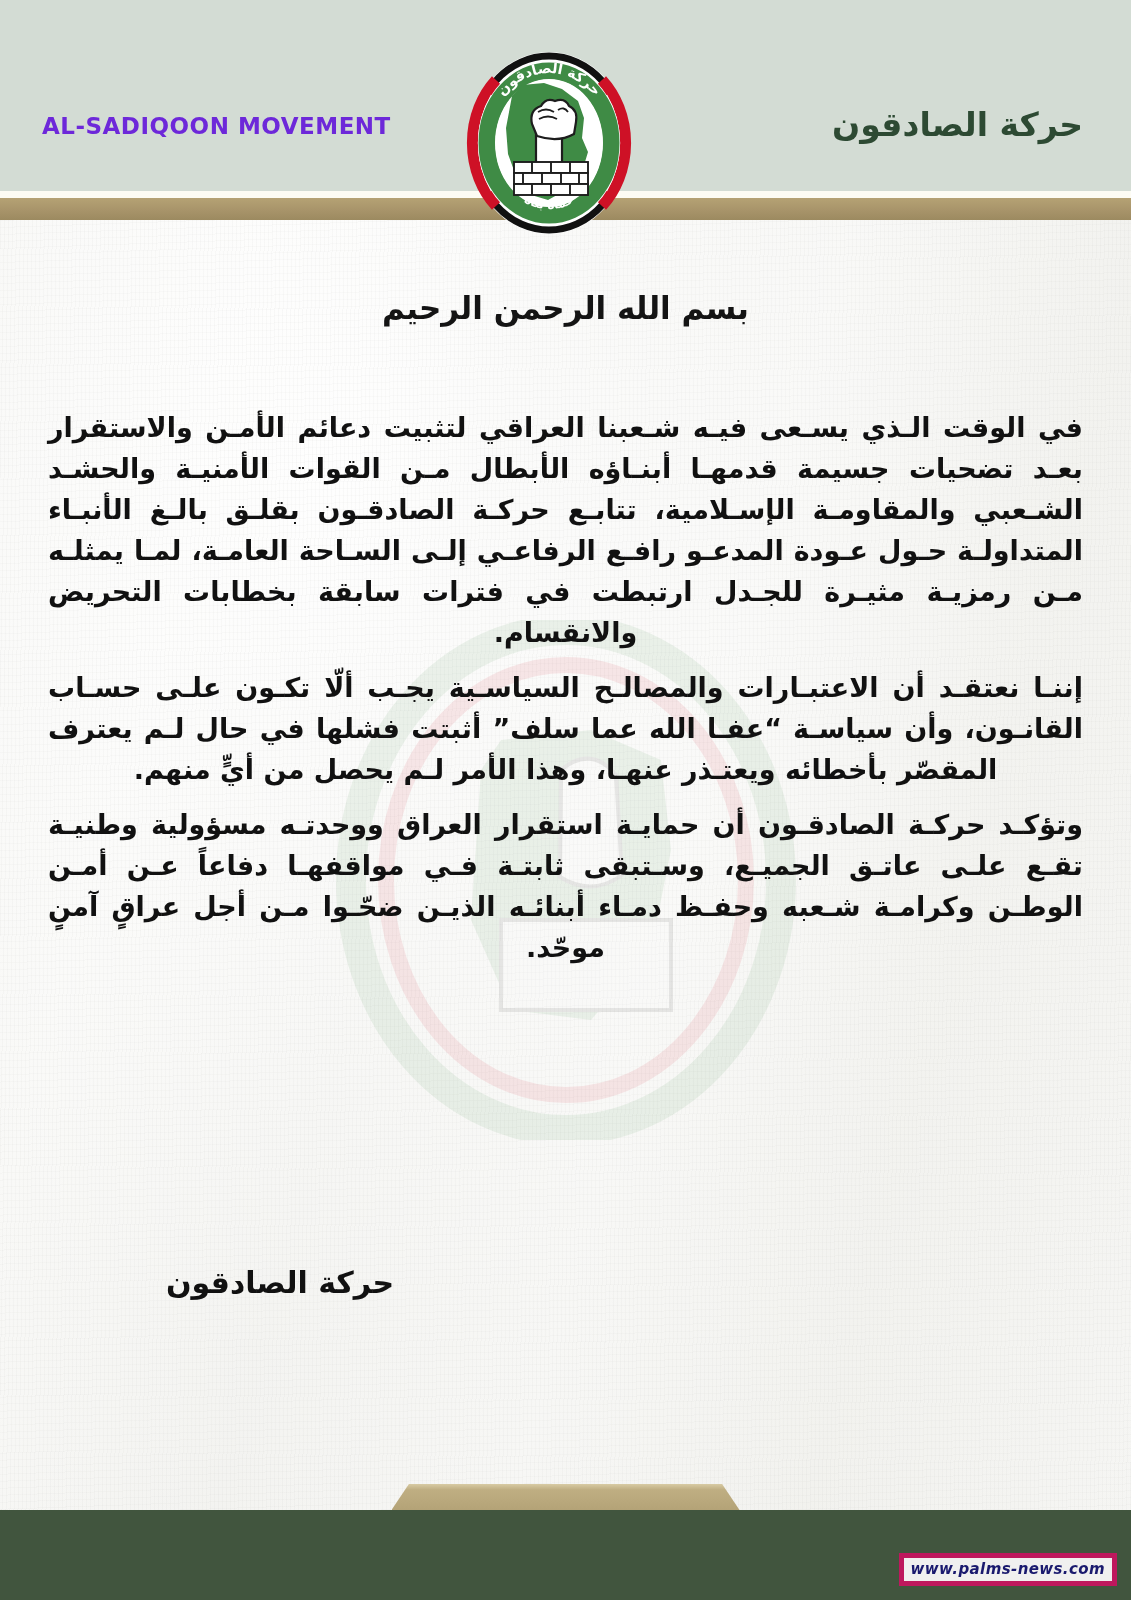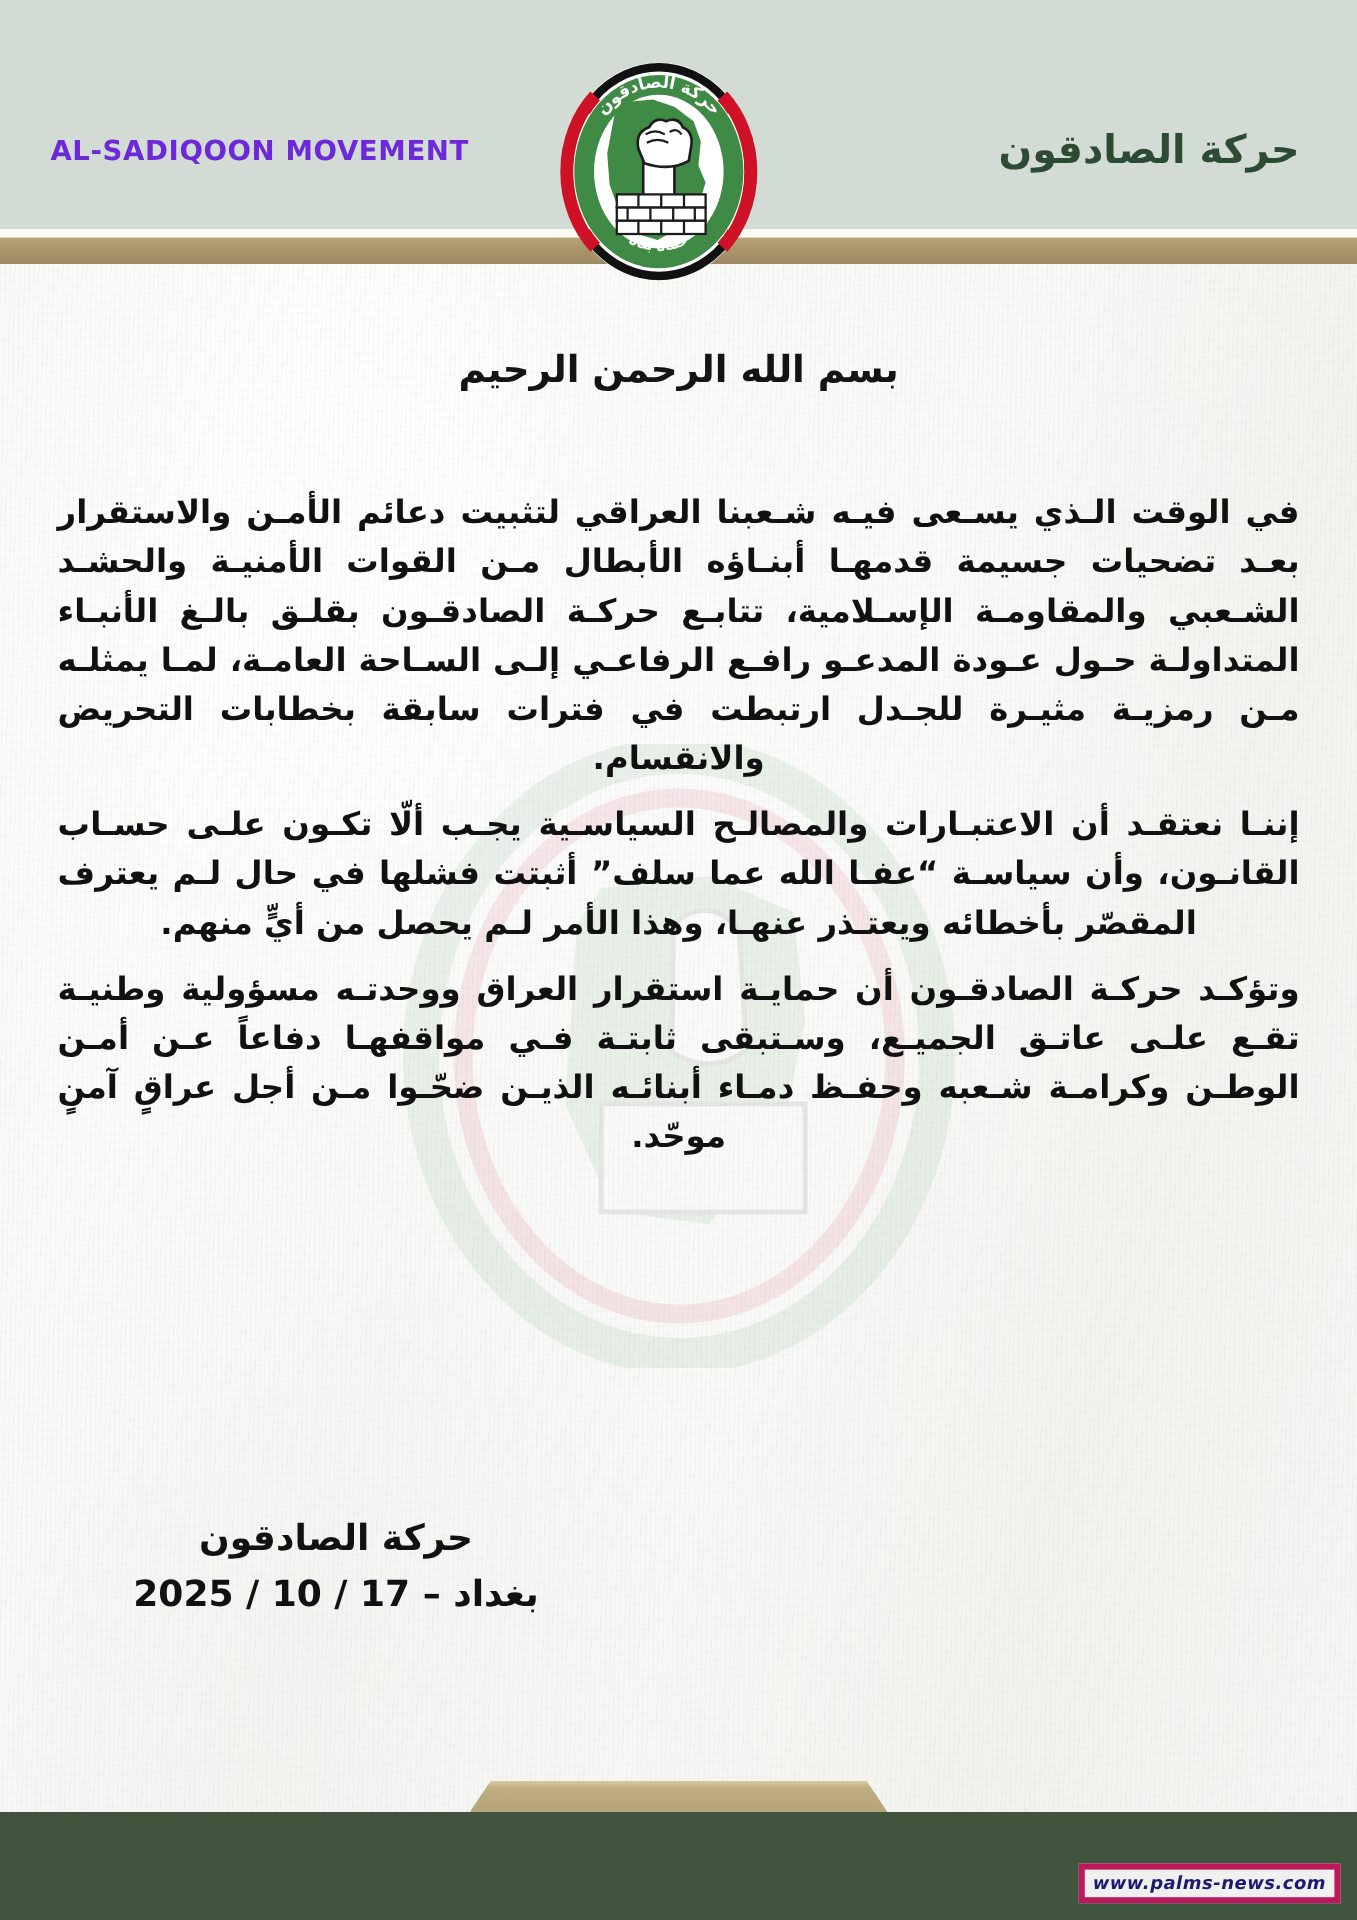--- a/index.html
+++ b/index.html
@@ -252,21 +252,20 @@
       <div class="basmala">بسم الله الرحمن الرحيم</div>
 
       <div class="body-text">
         <p>في الوقت الـذي يسـعى فيـه شـعبنا العراقي لتثبيت دعائم الأمـن والاستقرار بعـد تضحيات جسيمة قدمهـا أبنـاؤه الأبطال مـن القوات الأمنيـة والحشـد الشـعبي والمقاومـة الإسـلامية، تتابـع حركـة الصادقـون بقلـق بالـغ الأنبـاء المتداولـة حـول عـودة المدعـو رافـع الرفاعـي إلـى السـاحة العامـة، لمـا يمثلـه مـن رمزيـة مثيـرة للجـدل ارتبطت في فترات سابقة بخطابات التحريض والانقسام.</p>
         <p>إننـا نعتقـد أن الاعتبـارات والمصالـح السياسـية يجـب ألّا تكـون علـى حسـاب القانـون، وأن سياسـة “عفـا الله عما سلف” أثبتت فشلها في حال لـم يعترف المقصّر بأخطائه ويعتـذر عنهـا، وهذا الأمر لـم يحصل من أيٍّ منهم.</p>
         <p>وتؤكـد حركـة الصادقـون أن حمايـة استقرار العراق ووحدتـه مسؤولية وطنيـة تقـع علـى عاتـق الجميـع، وسـتبقى ثابتـة فـي مواقفهـا دفاعاً عـن أمـن الوطـن وكرامـة شـعبه وحفـظ دمـاء أبنائـه الذيـن ضحّـوا مـن أجل عراقٍ آمنٍ موحّد.</p>
       </div>
 
       <div class="signature">
         <div class="sig-name">حركة الصادقون</div>
-        <div class="sig-date">بغداد – 17 / 10 / 2025</div>
       </div>
 
     </div>
   </div>
 
   <div class="header-band"></div>
   <div class="header-white-line"></div>
   <div class="header-gold-band"></div>
 
   <div class="header-en-title">AL-SADIQOON MOVEMENT</div>

